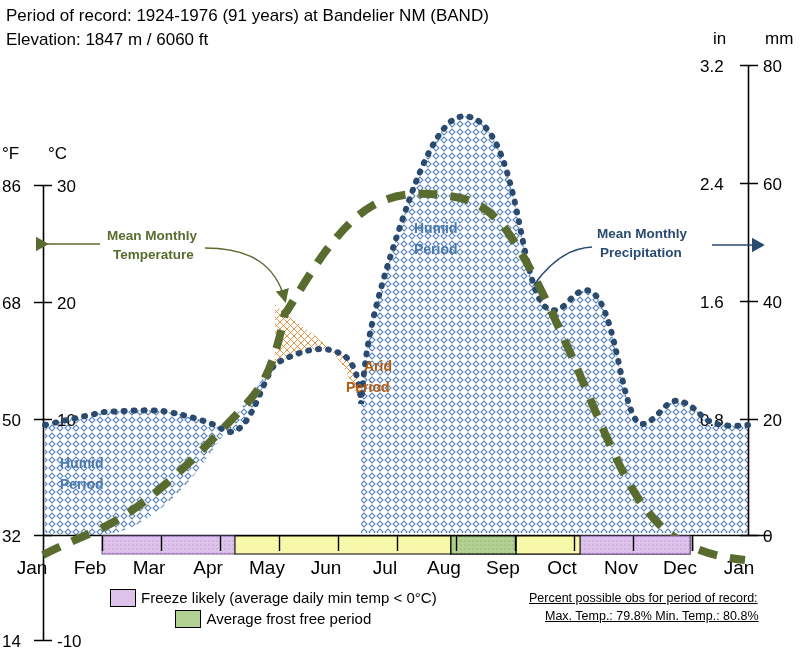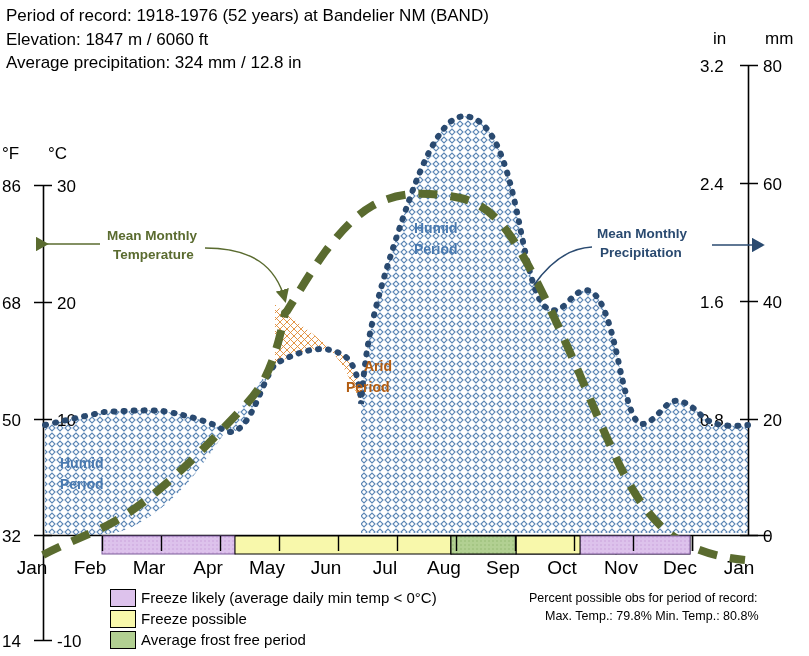--- a/index.html
+++ b/index.html
@@ -7,34 +7,33 @@
        font-family:"Liberation Sans",sans-serif;color:#000;}
   .hdr{position:absolute;left:6px;top:4px;width:700px;}
   .hdr div{font-size:17px;line-height:23.5px;white-space:nowrap;}
   #chart-svg{position:absolute;left:0;top:0;}
   .axlabel{font-size:17px;}
   .unitlabel{font-size:17px;}
   .monthlabel{font-size:19px;}
   .annot{font-size:13.5px;font-weight:bold;}
   .periodlbl{font-size:14px;font-weight:bold;}
   .legend{position:absolute;left:110px;top:587px;}
-  .legrow{display:flex;align-items:center;height:21px;}
+  .legrow{display:flex;align-items:center;height:21px;justify-content:center;}
   .swatch{width:26px;height:18px;border:1px solid #000;margin-right:5px;box-sizing:border-box;}
   .legtext{font-size:15px;white-space:nowrap;}
   .stats{position:absolute;left:529px;top:589px;}
-  .stats div{font-size:12.5px;line-height:18px;white-space:nowrap;}
+  .stats div{font-size:12.5px;line-height:18px;white-space:nowrap;text-decoration:underline;}
   .stats .ind{padding-left:16px;}
 </style>
 </head>
 <body>
 
 <div class="hdr">
-  <div>Period of record: 1918-1976  (52 years) at Bandelier NM (BAND)</div>
+  <div>Period of record: 1924-1976  (91 years) at Bandelier NM (BAND)</div>
   <div>Elevation: 1847 m / 6060 ft</div>
-  <div>Average precipitation: 324 mm / 12.8 in</div>
 </div>
 
 <svg id="chart-svg" width="809" height="656">
   <defs>
     <pattern id="pat-humid" width="8" height="8" patternUnits="userSpaceOnUse">
       <rect width="8" height="8" fill="#ffffff"></rect>
       <path d="M1 4 L4 1 L7 4 L4 7 Z" fill="none" stroke="#5b86b5" stroke-width="1.1"></path>
     </pattern>
     <pattern id="pat-arid" width="7" height="7" patternUnits="userSpaceOnUse">
       <rect width="7" height="7" fill="#ffffff"></rect>
@@ -257,24 +256,20 @@
 
 <div style="position:absolute;left:616px;top:536px;width:74px;height:18px;"></div>
 <div style="position:absolute;left:690px;top:536px;width:0;height:18px;"></div>
 
 <div class="legend">
   <div class="legrow">
     <span class="swatch" style="background:#ddc2ec;"></span>
     <span class="legtext">Freeze likely  (average daily min temp &lt; 0°C)</span>
   </div>
   <div class="legrow">
-    <span class="swatch" style="background:#f8f8ab;"></span>
-    <span class="legtext">Freeze possible</span>
-  </div>
-  <div class="legrow">
     <span class="swatch" style="background:#b2d092;"></span>
     <span class="legtext">Average frost free period</span>
   </div>
 </div>
 
 <div class="stats">
   <div>Percent possible obs for period of record:</div>
   <div class="ind">Max. Temp.: 79.8% Min. Temp.: 80.8%</div>
 </div>
 

